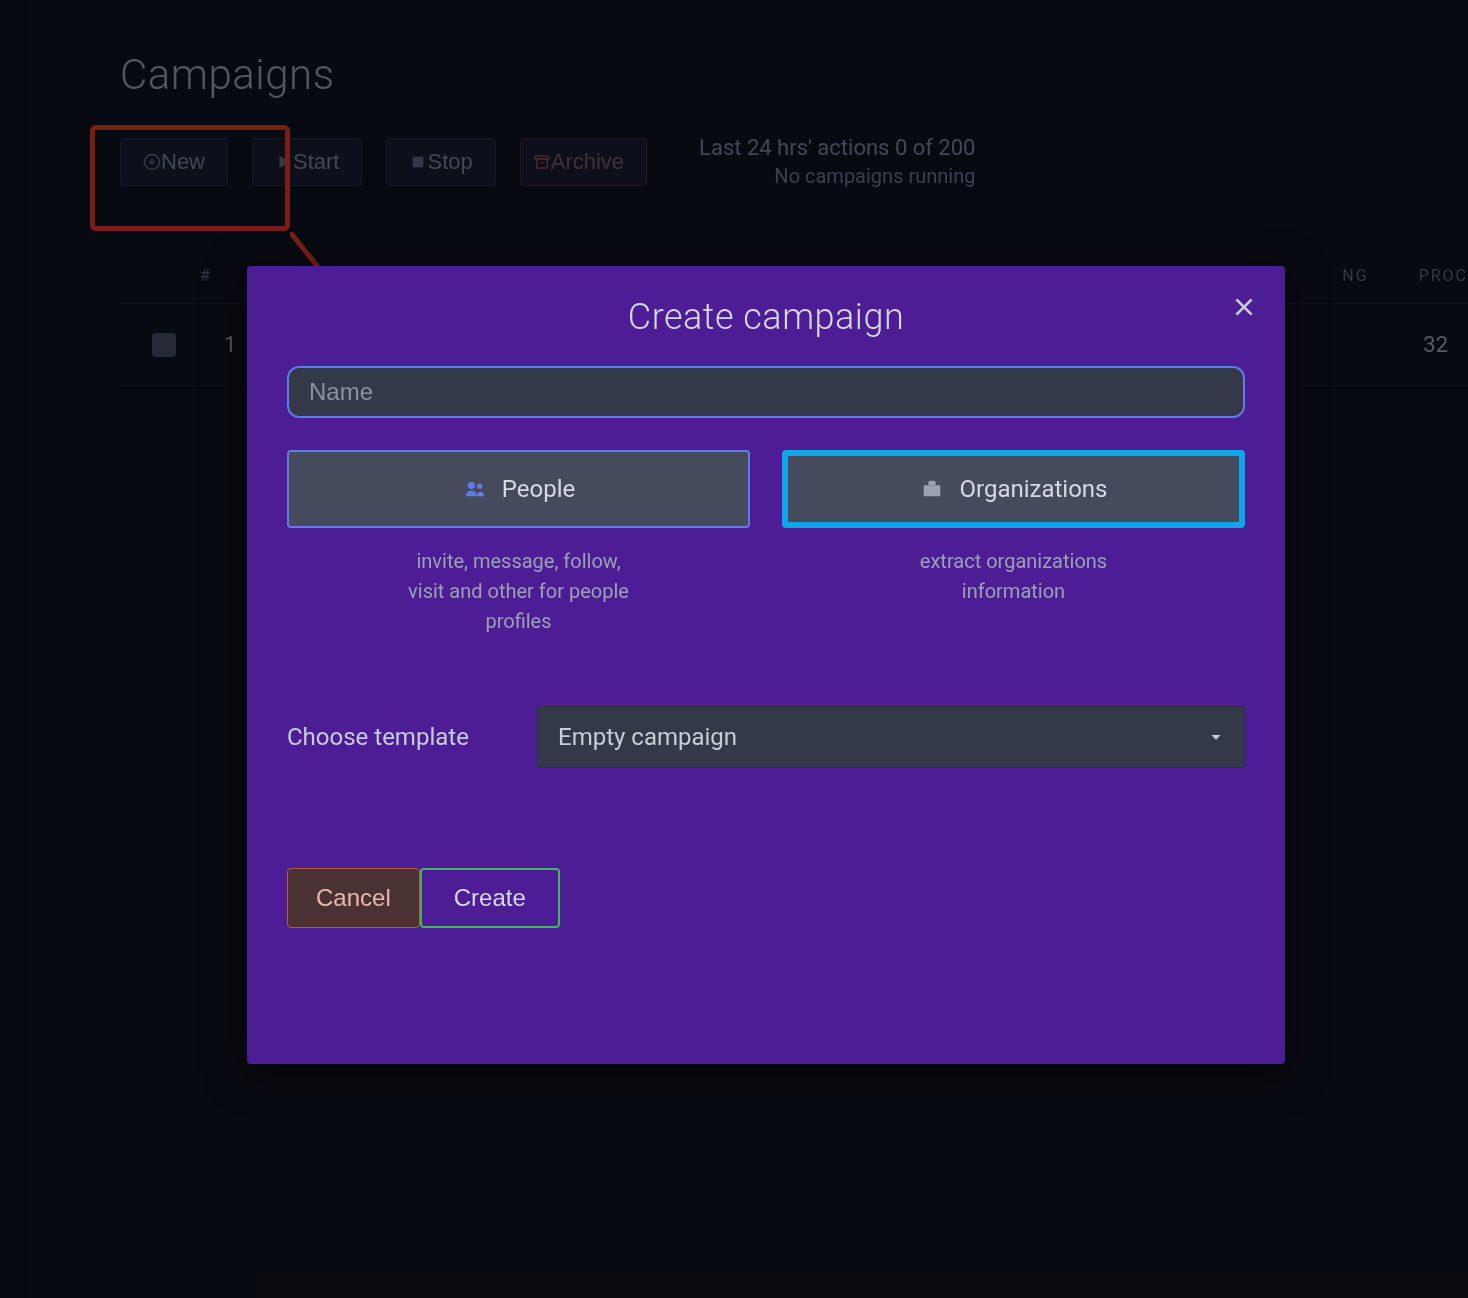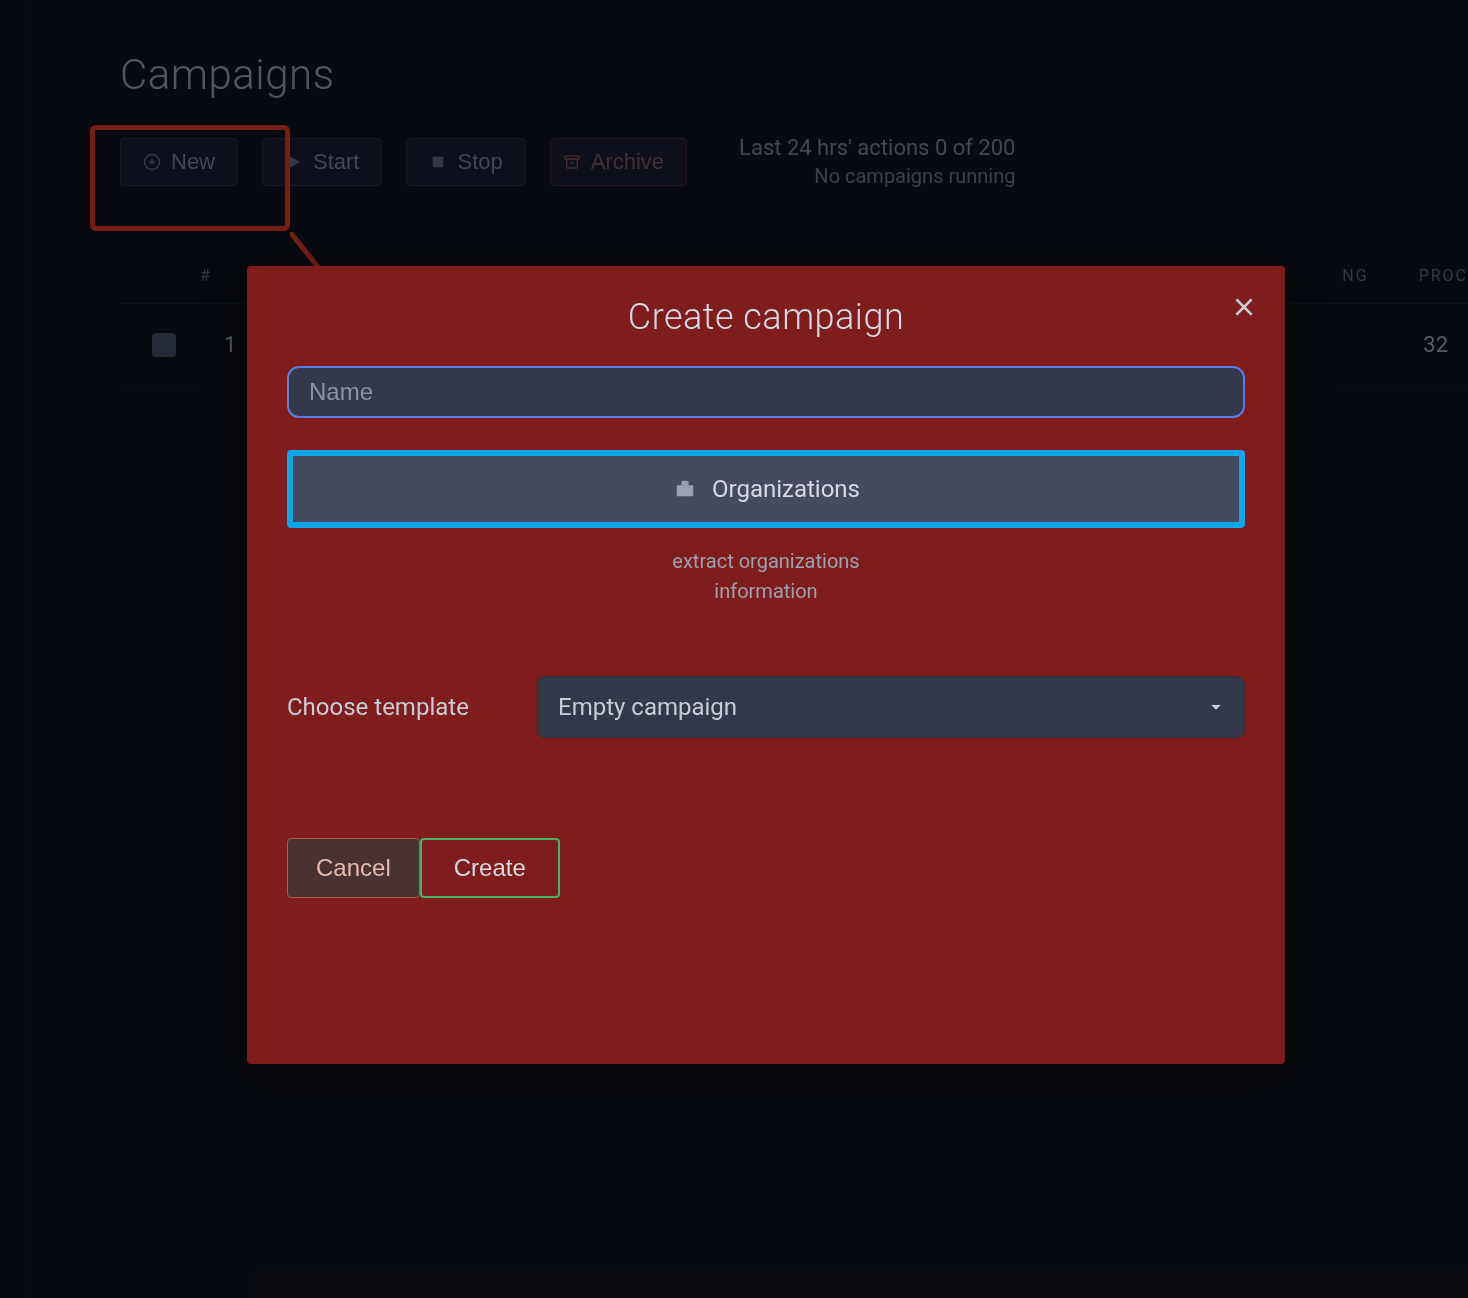--- a/index.html
+++ b/index.html
@@ -40,21 +40,20 @@
 }
 .toolbar {
   display: flex;
   align-items: center;
   gap: 24px;
   margin-bottom: 60px;
 }
 .btn {
   display: flex;
   align-items: center;
-  gap: 10px;
   padding: 10px 22px;
   border: 1px solid #2a3244;
   background: #151a26;
   color: #8a92a6;
   font-size: 22px;
   border-radius: 4px;
   cursor: pointer;
 }
 .btn .ic { width: 18px; height: 18px; }
 .btn-archive { border-color: #4a2828; color: #8a6060; padding-left: 12px; }
@@ -128,21 +127,21 @@
   z-index: 10;
 }
 
 
 .modal {
   position: absolute;
   left: 247px;
   top: 266px;
   width: 1038px;
   height: 798px;
-  background: #7f1d1d;
+  background: #4c1d95;
   border-radius: 4px;
   z-index: 20;
   padding: 30px 40px 34px 40px;
   box-shadow: 0 8px 40px rgba(0,0,0,0.5);
 }
 .modal-close {
   position: absolute;
   right: 28px;
   top: 28px;
   cursor: pointer;
@@ -213,21 +212,21 @@
   font-size: 24px;
   color: #c8ccd6;
   width: 220px;
   flex-shrink: 0;
 }
 .template-select {
   flex: 1;
   height: 62px;
   background: #333948;
   border: 1px solid #2a3040;
-  border-radius: 8px;
+  border-radius: 0;
   padding: 0 20px;
   font-size: 24px;
   color: #c8ccd6;
   display: flex;
   align-items: center;
   justify-content: space-between;
   cursor: pointer;
 }
 
 .modal-footer {
@@ -333,20 +332,34 @@
         <line x1="5" y1="5" x2="19" y2="19"></line>
         <line x1="19" y1="5" x2="5" y2="19"></line>
       </svg>
   </div>
   <h2 class="modal-title">Create campaign</h2>
 
   <input class="name-input" type="text" placeholder="Name" style="">
 
   <div class="type-row">
     <div class="type-col">
+      <div class="type-btn selected">
+        <svg class="ic" viewBox="0 0 24 24" fill="#5b7de8">
+            <circle cx="8" cy="8" r="4"></circle>
+            <circle cx="17" cy="9" r="3"></circle>
+            <path d="M2,20 C2,16 5,14 8,14 C11,14 14,16 14,20 Z"></path>
+            <path d="M14,20 C14,17 16,15 18,15 C20,15 22,17 22,20 Z"></path>
+          </svg>
+        <span>People</span>
+      </div>
+      <div class="type-desc">invite, message, follow,
+visit and other for people
+profiles</div>
+    </div>
+    <div class="type-col">
       <div class="type-btn">
         <svg class="ic" viewBox="0 0 24 24" fill="#9ba1b3">
             <rect x="3" y="8" width="18" height="12" rx="1"></rect>
             <path d="M8,8 V5 C8,4 9,3 10,3 H14 C15,3 16,4 16,5 V8"></path>
           </svg>
         <span>Organizations</span>
       </div>
       <div class="type-desc">extract organizations
 information</div>
     </div>

